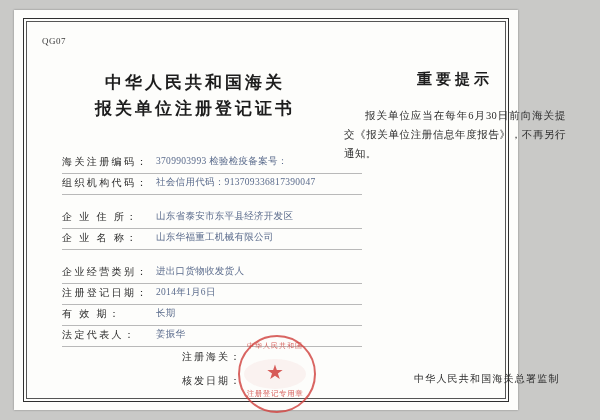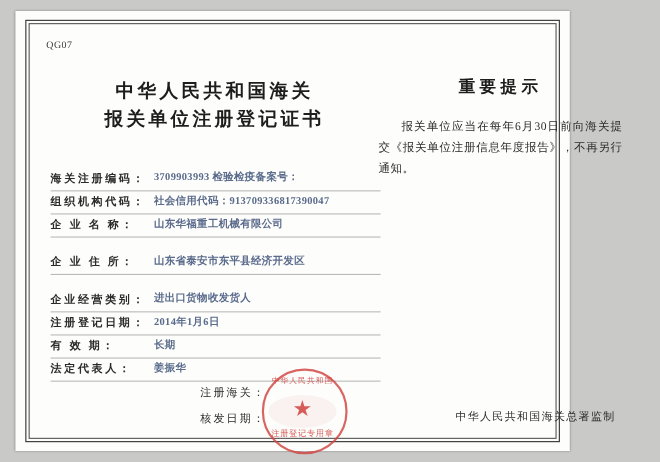--- a/index.html
+++ b/index.html
@@ -87,24 +87,23 @@
     text-align: justify;
     letter-spacing: 0.4px;
   }
   .notice-body p {
     margin: 0;
     text-indent: 21px;
   }
   
   .fields {
     position: absolute;
-    left: 32px;
+    left: 48px;
     top: 145px;
     width: 300px;
-    font-weight: bold;
   }
   .field-row {
     position: relative;
     height: 19px;
     margin-bottom: 2px;
   }
   .field-row.gap {
     margin-top: 15px;
   }
   .field-label {
@@ -246,28 +245,28 @@
     <div class="field-row">
       <span class="field-label">海关注册编码：</span>
       <span class="field-value">3709903993  检验检疫备案号：</span>
       <span class="field-underline"></span>
     </div>
     <div class="field-row">
       <span class="field-label">组织机构代码：</span>
       <span class="field-value">社会信用代码：913709336817390047</span>
       <span class="field-underline"></span>
     </div>
-    <div class="field-row">
-      <span class="field-label">企 业 名 称：</span>
-      <span class="field-value">山东华福重工机械有限公司</span>
-      <span class="field-underline"></span>
-    </div>
     <div class="field-row gap">
       <span class="field-label">企 业 住 所：</span>
       <span class="field-value">山东省泰安市东平县经济开发区</span>
+      <span class="field-underline"></span>
+    </div>
+    <div class="field-row">
+      <span class="field-label">企 业 名 称：</span>
+      <span class="field-value">山东华福重工机械有限公司</span>
       <span class="field-underline"></span>
     </div>
     <div class="field-row gap">
       <span class="field-label">企业经营类别：</span>
       <span class="field-value">进出口货物收发货人</span>
       <span class="field-underline"></span>
     </div>
     <div class="field-row">
       <span class="field-label">注册登记日期：</span>
       <span class="field-value">2014年1月6日</span>

